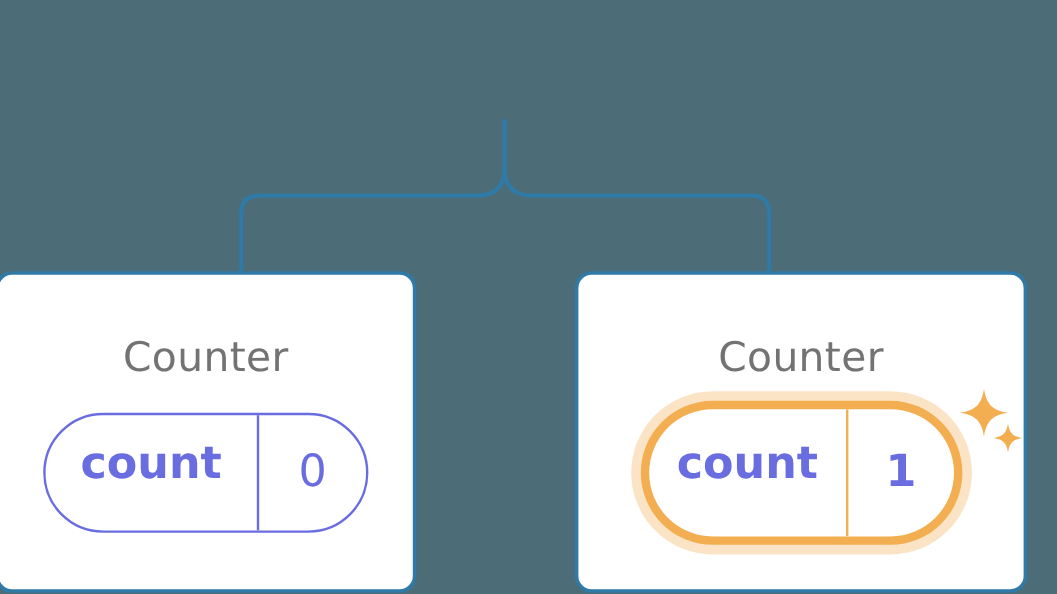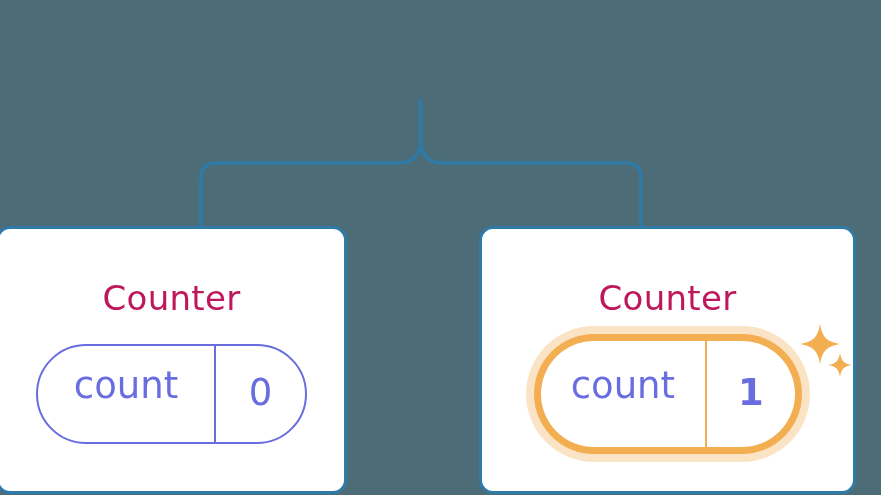--- a/index.html
+++ b/index.html
@@ -70,21 +70,21 @@
     height: 268px;
   }
   .card.right {
     left: 479px;
     top: 226px;
     width: 377px;
     height: 268px;
   }
   .card-title {
     font-size: 34px;
-    color: #be185d;
+    color: #737373;
     letter-spacing: 0.3px;
     line-height: 1;
     margin-top: 52px;
   }
 
   
   .pill-wrap {
     position: relative;
     margin-top: 29px;
     display: flex;
@@ -103,20 +103,21 @@
   }
   .pill-key {
     display: flex;
     align-items: center;
     justify-content: center;
     width: 176px;
     font-size: 37px;
     color: #6a6de0;
     line-height: 1;
     padding-bottom: 17px;
+    font-weight: bold;
   }
   .pill-divider {
     width: 2px;
     background: #6a6de0;
     align-self: stretch;
   }
   .pill-val {
     display: flex;
     align-items: center;
     justify-content: center;

